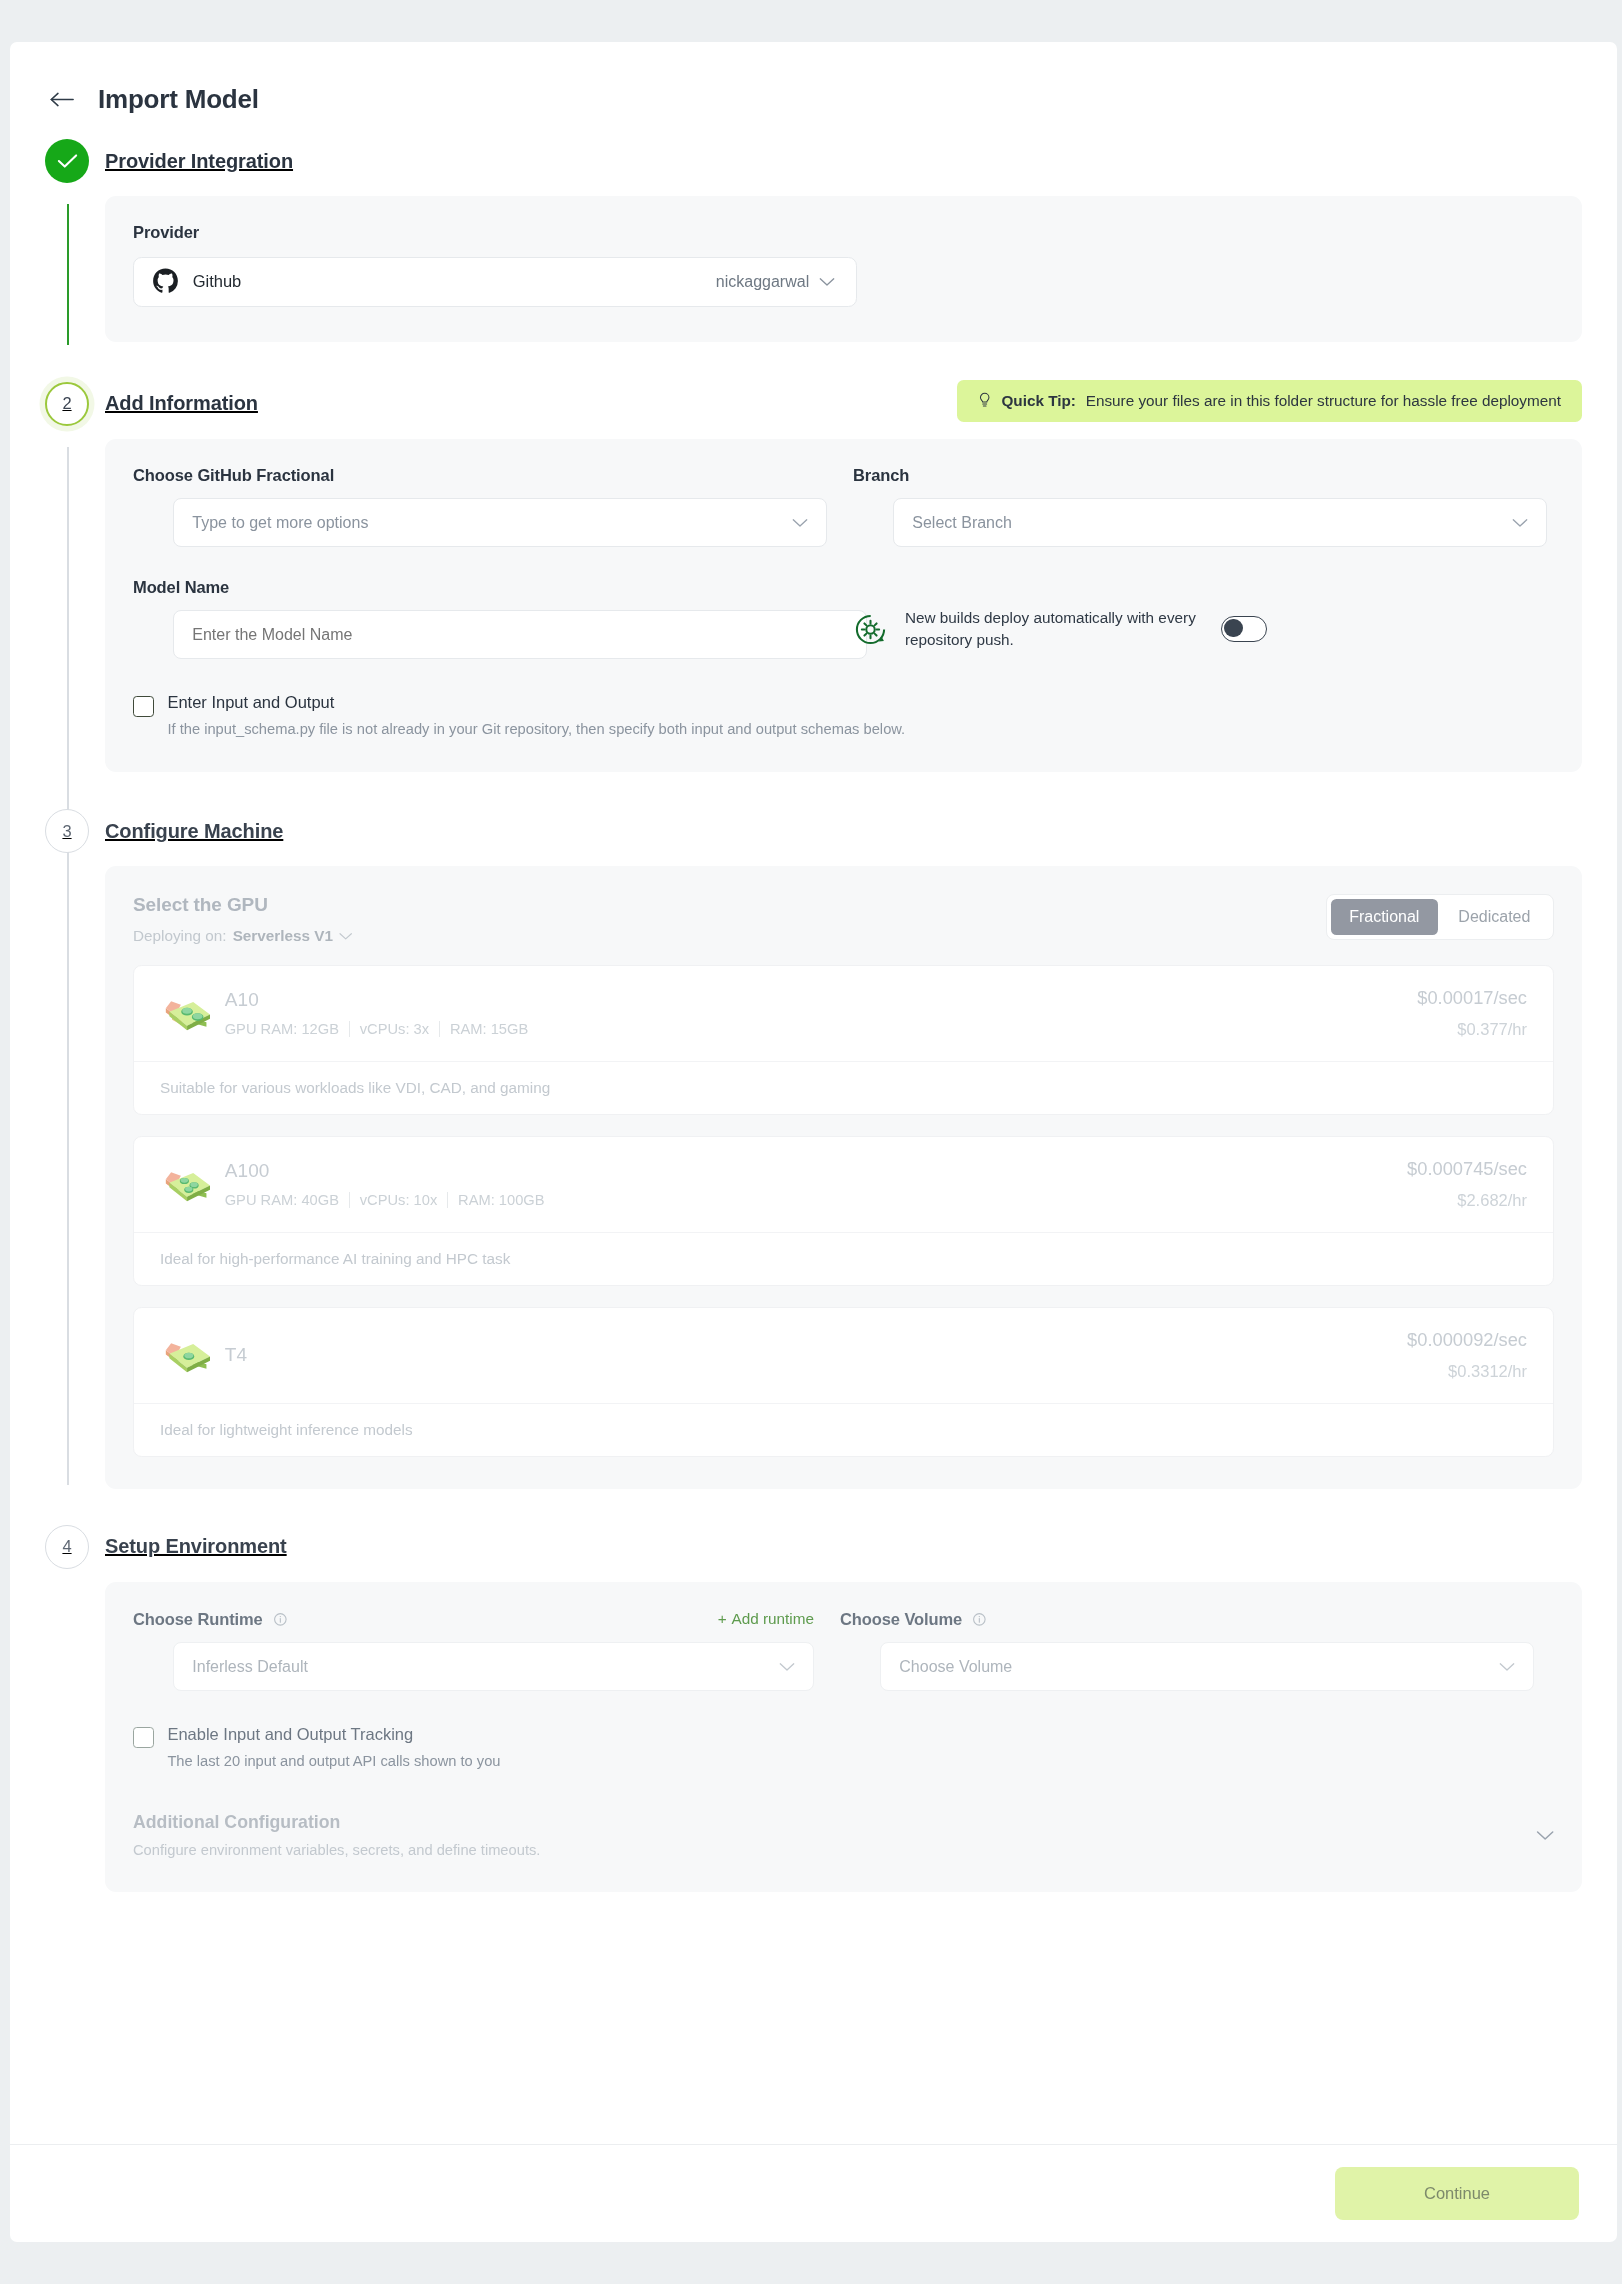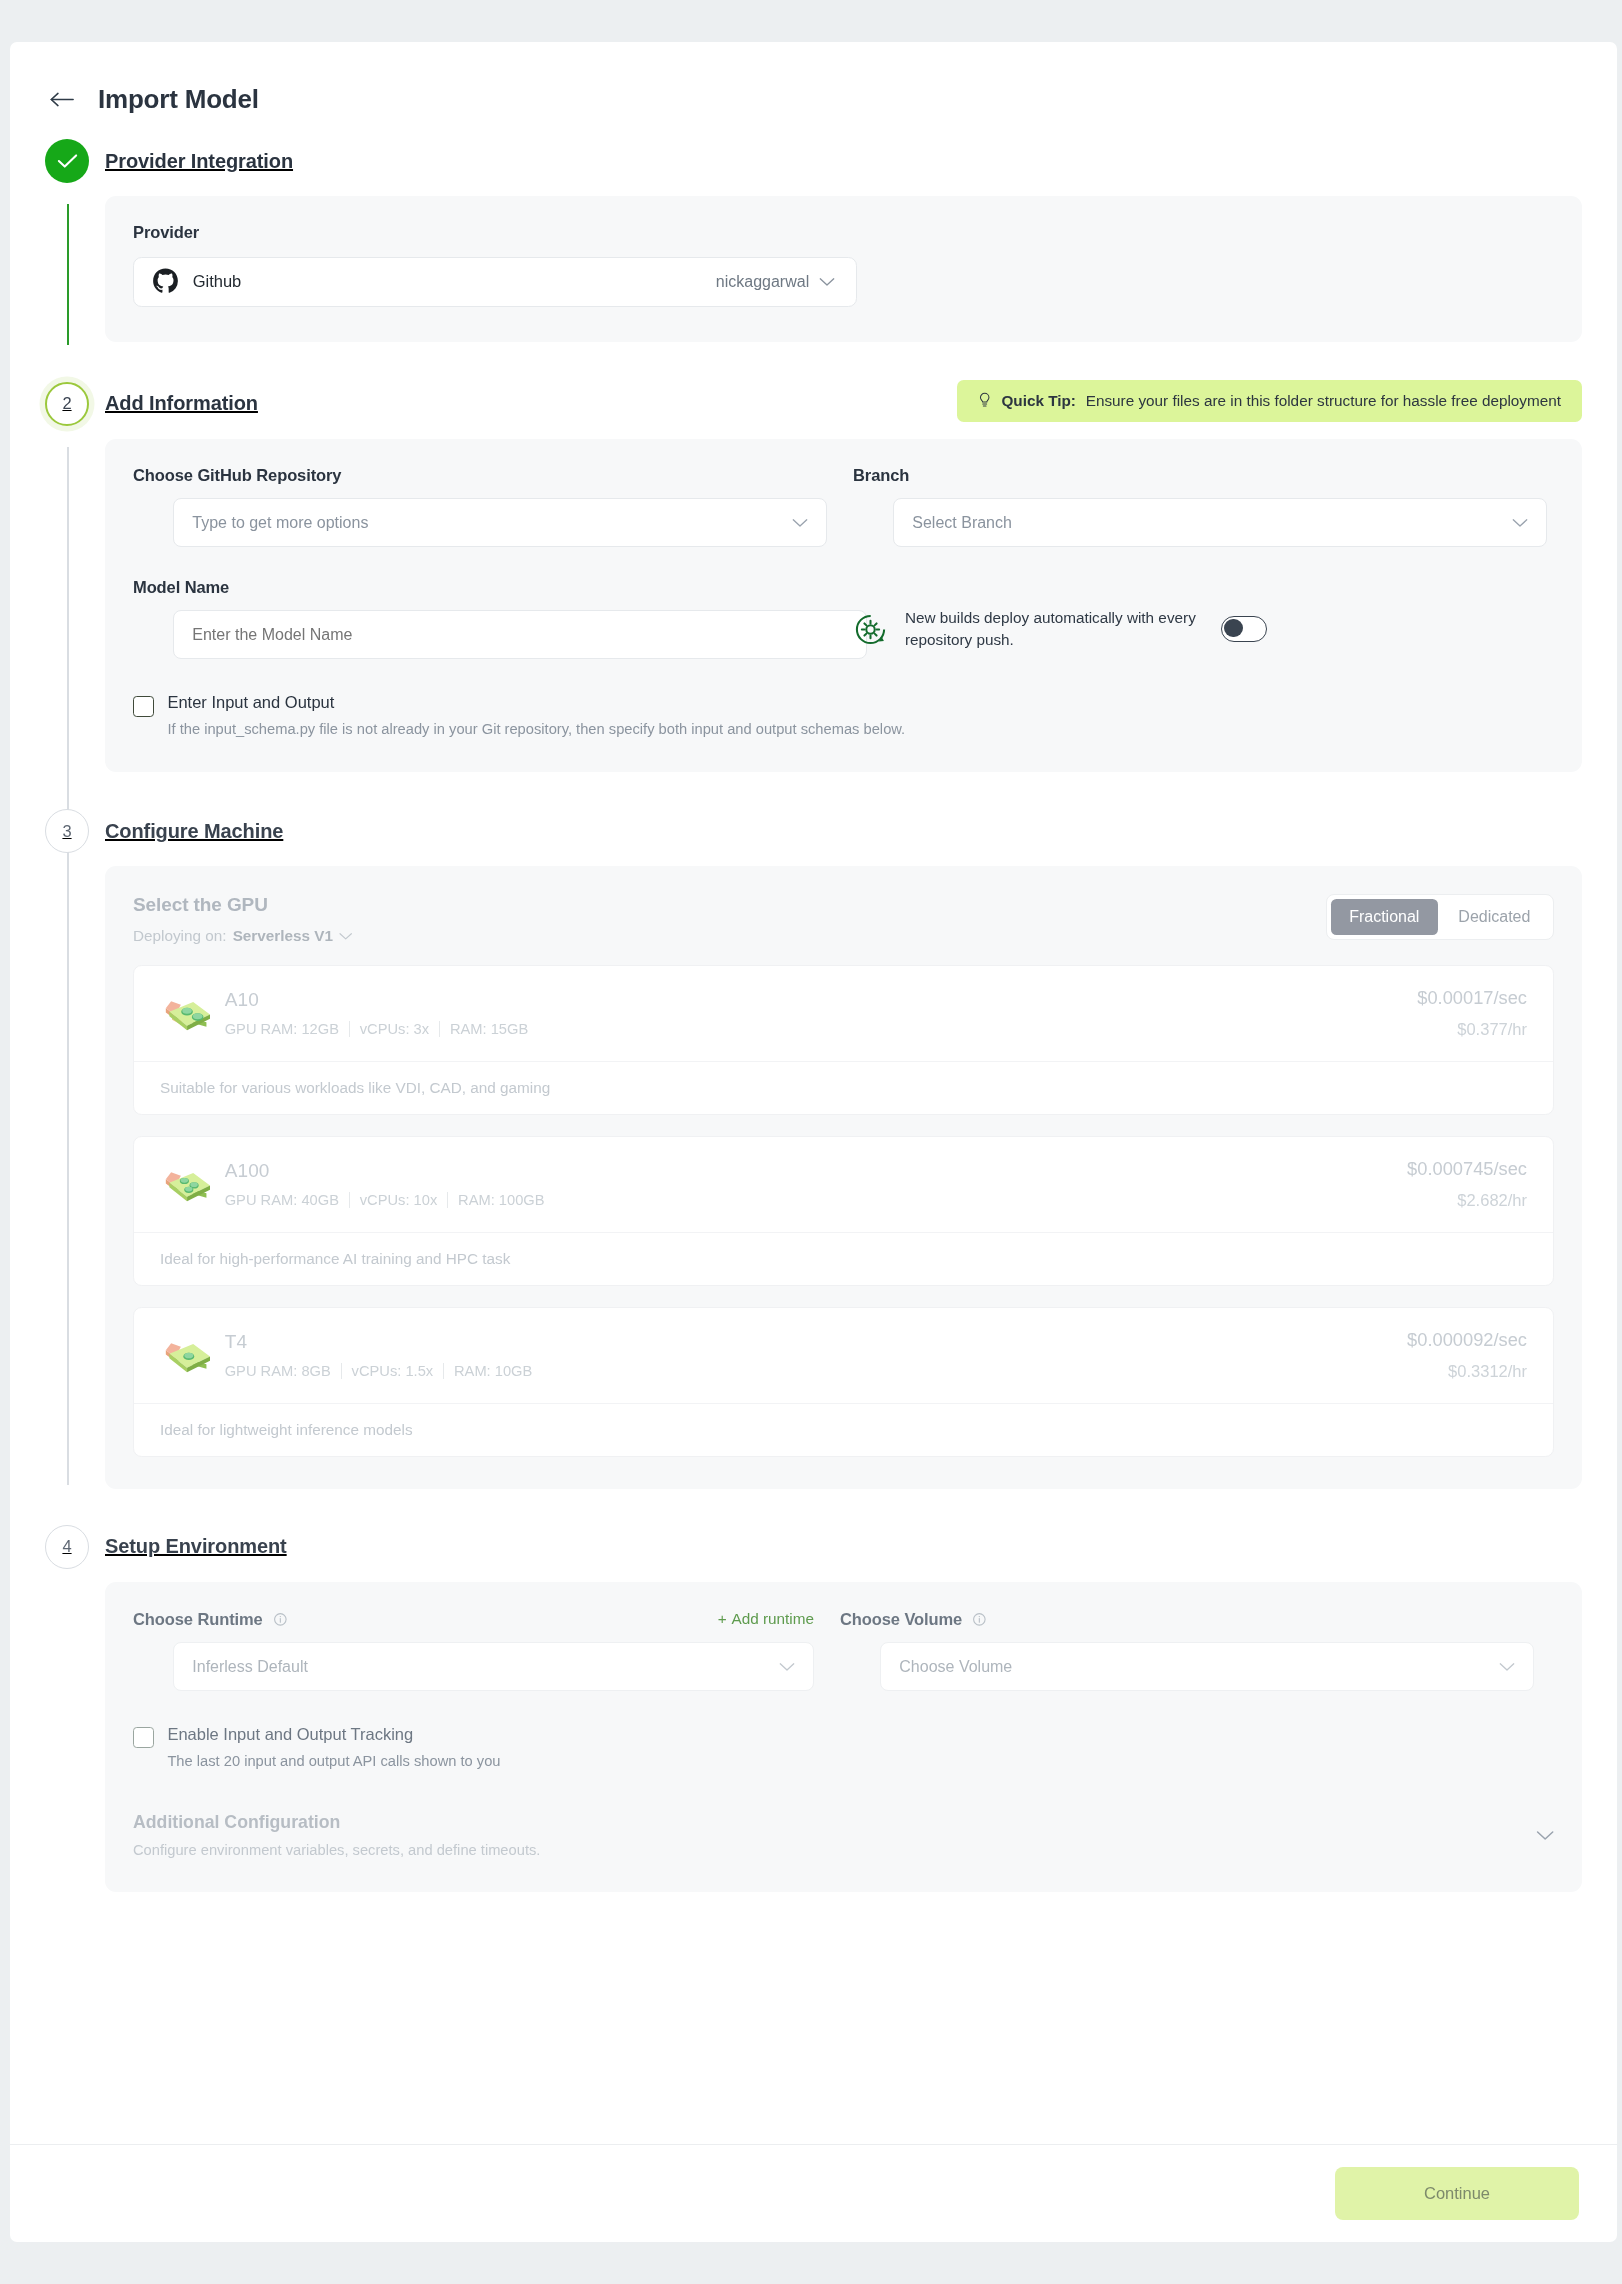--- a/index.html
+++ b/index.html
@@ -363,21 +363,21 @@
               </svg>
             </span>
             <span><b>Quick Tip:</b></span>
             <span>Ensure your files are in this folder structure for hassle free deployment</span>
           </div>
         </div>
 
         <div class="panel p2">
           <div class="grid2">
             <div class="fg">
-              <div class="lbl">Choose GitHub Repository</div>
+              <div class="lbl">Choose GitHub Fractional</div>
               <div class="field">
                 <span class="ph">Type to get more options</span>
                 <span class="chev">
                   <svg width="16" height="9.8" viewBox="0 0 26 16" fill="none">
                       <path d="M2 3 L13 13 L24 3" stroke="#9aa3ae" stroke-width="2.2" stroke-linecap="round" stroke-linejoin="round"></path>
                     </svg>
                 </span>
               </div>
             </div>
             <div class="fg">
@@ -541,27 +541,20 @@
                       <path d="M10 16 L37 5 L56 19 L30 32 Z" fill="#d6ef9a"></path>
                       <path d="M10 16 L30 32 L30 37 L10 21 Z" fill="#a8cf63"></path>
                       <path d="M30 32 L56 19 L56 24 L30 37 Z" fill="#7fae46"></path>
                       <ellipse cx="32" cy="19" rx="6.2" ry="4.2" fill="#58b96f"></ellipse>
                       <ellipse cx="32" cy="18" rx="5" ry="3.2" fill="#8ed6a0"></ellipse>
                     </g>
                   </svg>
                 </span>
                 <div class="gpu-info">
                   <div class="gpu-name">T4</div>
-                  <div class="gpu-specs">
-                    <span class="sp">GPU RAM: 8GB</span>
-                    <span class="div"></span>
-                    <span class="sp">vCPUs: 1.5x</span>
-                    <span class="div"></span>
-                    <span class="sp">RAM: 10GB</span>
-                  </div>
                 </div>
                 <div class="gpu-price">
                   <div class="gpu-sec">$0.000092/sec</div>
                   <div class="gpu-hr">$0.3312/hr</div>
                 </div>
               </div>
               <div class="gpu-desc">Ideal for lightweight inference models</div>
             </div>
 
           </div>

